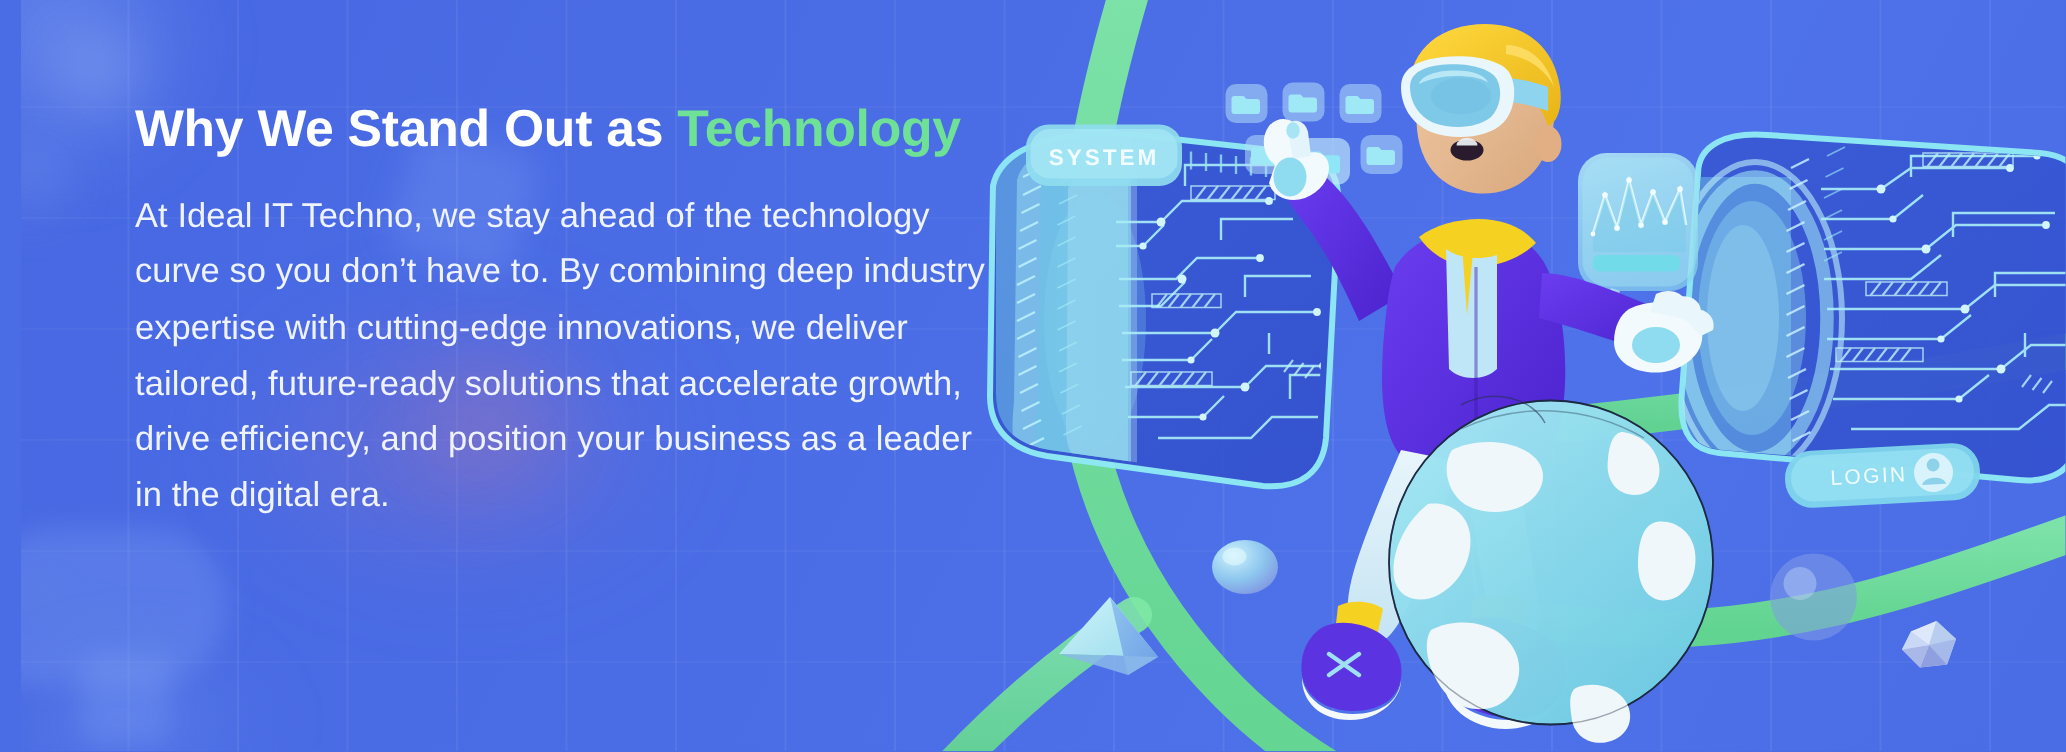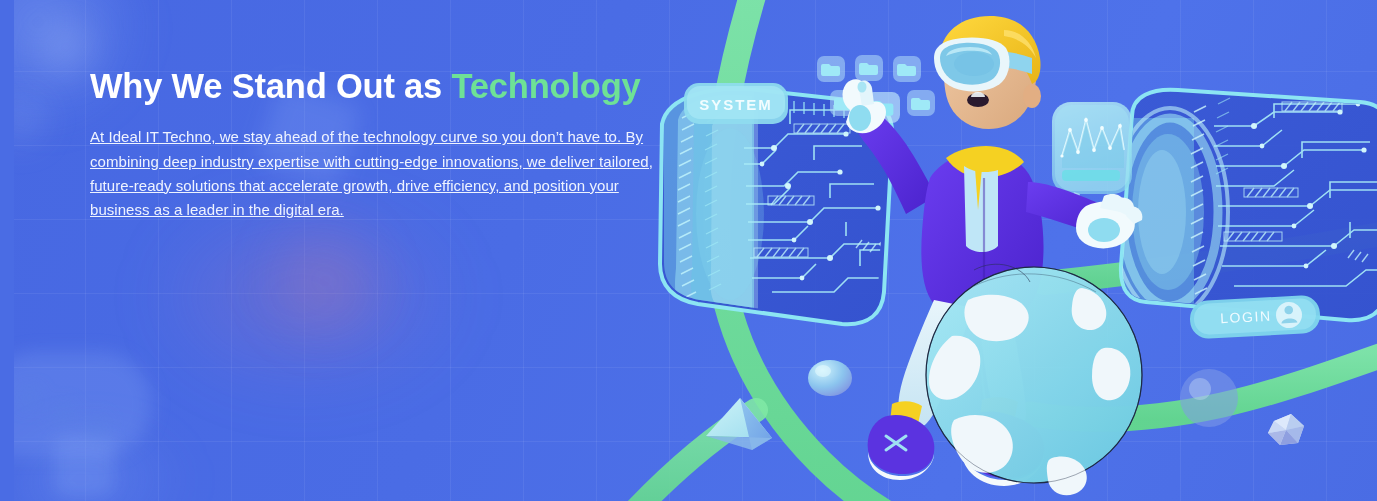--- a/index.html
+++ b/index.html
@@ -82,26 +82,25 @@
     font-size:34.5px;
     font-weight:700;
     line-height:1.40;
     letter-spacing:-.2px;
     color:#ffffff;
     margin-bottom:15px;
   }
   .headline .accent { color:#6ee196; }
 
   .body-copy {
-    font-size:15px;
+    font-size:23px;
     line-height:1.615;
     color:#eef3ff;
     font-weight:400;
     letter-spacing:.05px;
-    text-decoration:underline;
   }
 
   
   .art { position:absolute; left:620px; top:0; width:757px; height:501px; z-index:4; }
   .art svg { display:block; }
 
   .ribbon { position:absolute; inset:0; z-index:3; pointer-events:none; }
 </style>
 </head>
 <body>

